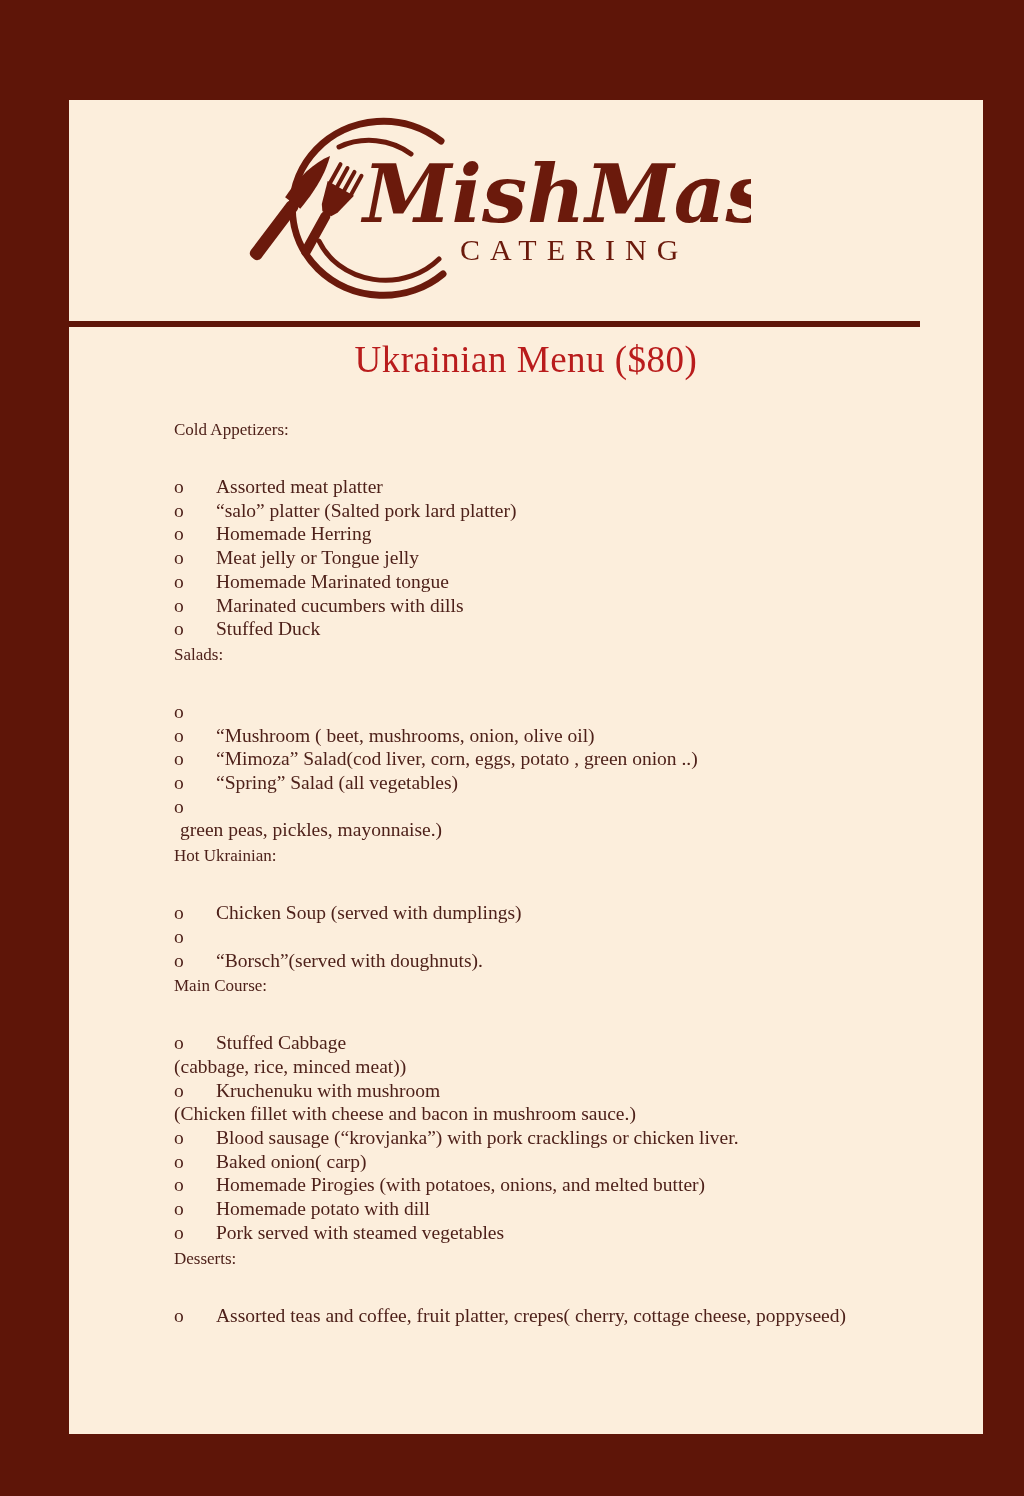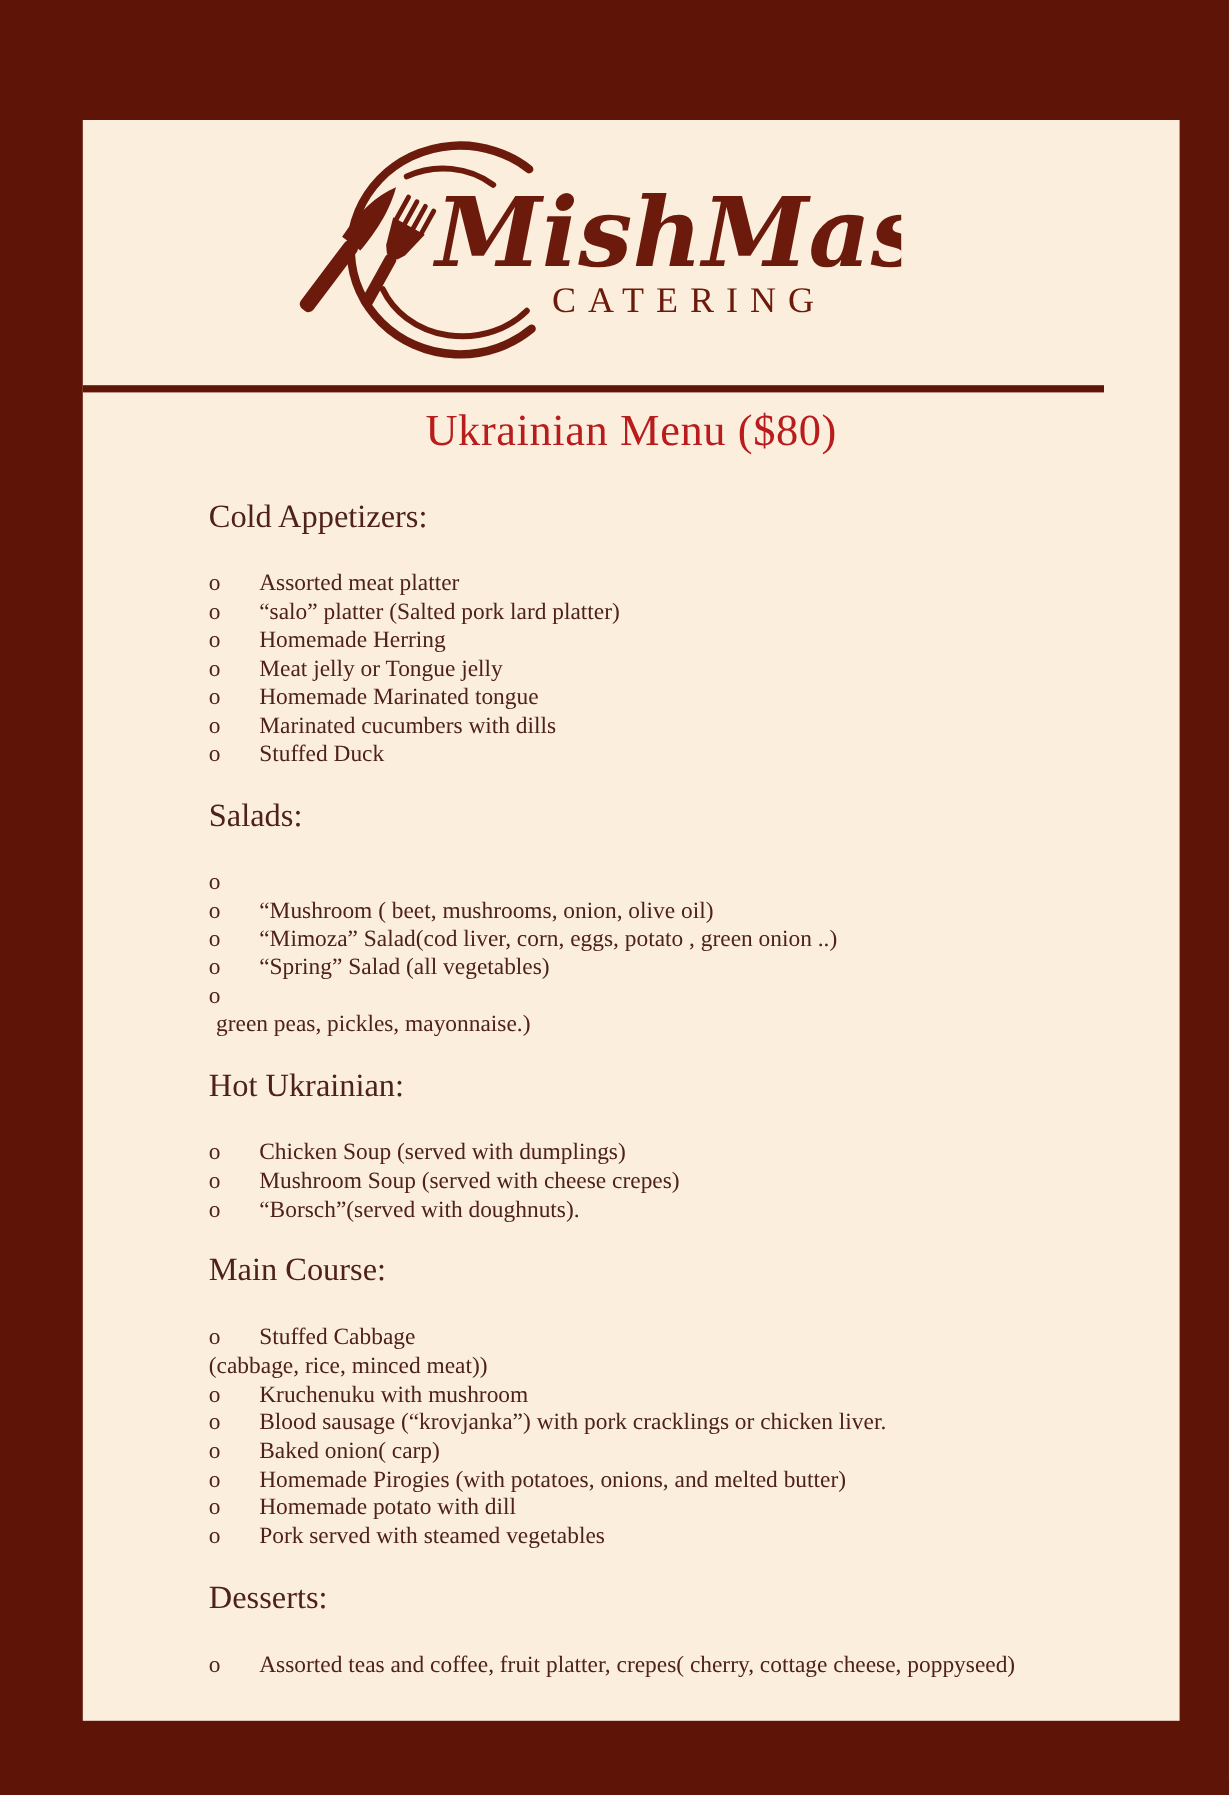--- a/index.html
+++ b/index.html
@@ -35,23 +35,23 @@
     line-height: 44px;
     color: #b91c1c;
     letter-spacing: 0.5px;
   }
   .content {
     position: absolute;
     top: 0; left: 105px; right: 40px;
     padding-top: 316px;
     color: #4E211A;
   }
-  .menu-section + .menu-section { margin-top: 24px; }
+  .menu-section + .menu-section { }
   .section-heading {
-    font-size: 27px;
+    font-size: 17px;
     line-height: 28px;
     margin-bottom: 31px;
     color: #4E211A;
   }
   .menu-item {
     display: flex;
     font-size: 19.5px;
     line-height: 23.7px;
   }
   .menu-item .item-bullet {
@@ -160,21 +160,20 @@
       </div>
       <div class="menu-section">
         <div class="section-heading">Hot Ukrainian:</div>
         <div class="section-items">
           <div class="menu-item">
             <span class="item-bullet">o</span>
             <span class="item-text">Chicken Soup (served with dumplings)</span>
           </div>
           <div class="menu-item">
             <span class="item-bullet">o</span>
-            <span class="item-text">Mushroom Soup (served with cheese crepes)</span>
           </div>
           <div class="menu-item">
             <span class="item-bullet">o</span>
             <span class="item-text">“Borsch”(served with doughnuts).</span>
           </div>
         </div>
       </div>
       <div class="menu-section">
         <div class="section-heading">Main Course:</div>
         <div class="section-items">
@@ -182,20 +181,23 @@
             <span class="item-bullet">o</span>
             <span class="item-text">Stuffed Cabbage</span>
           </div>
           <div class="menu-item cont">
             <span class="item-text">(cabbage, rice, minced meat))</span>
           </div>
           <div class="menu-item">
             <span class="item-bullet">o</span>
             <span class="item-text">Kruchenuku with mushroom</span>
           </div>
+          <div class="menu-item cont">
+            <span class="item-text">(Chicken fillet with cheese and bacon in mushroom sauce.)</span>
+          </div>
           <div class="menu-item">
             <span class="item-bullet">o</span>
             <span class="item-text">Blood sausage (“krovjanka”) with pork cracklings or chicken liver.</span>
           </div>
           <div class="menu-item">
             <span class="item-bullet">o</span>
             <span class="item-text">Baked onion( carp)</span>
           </div>
           <div class="menu-item">
             <span class="item-bullet">o</span>

